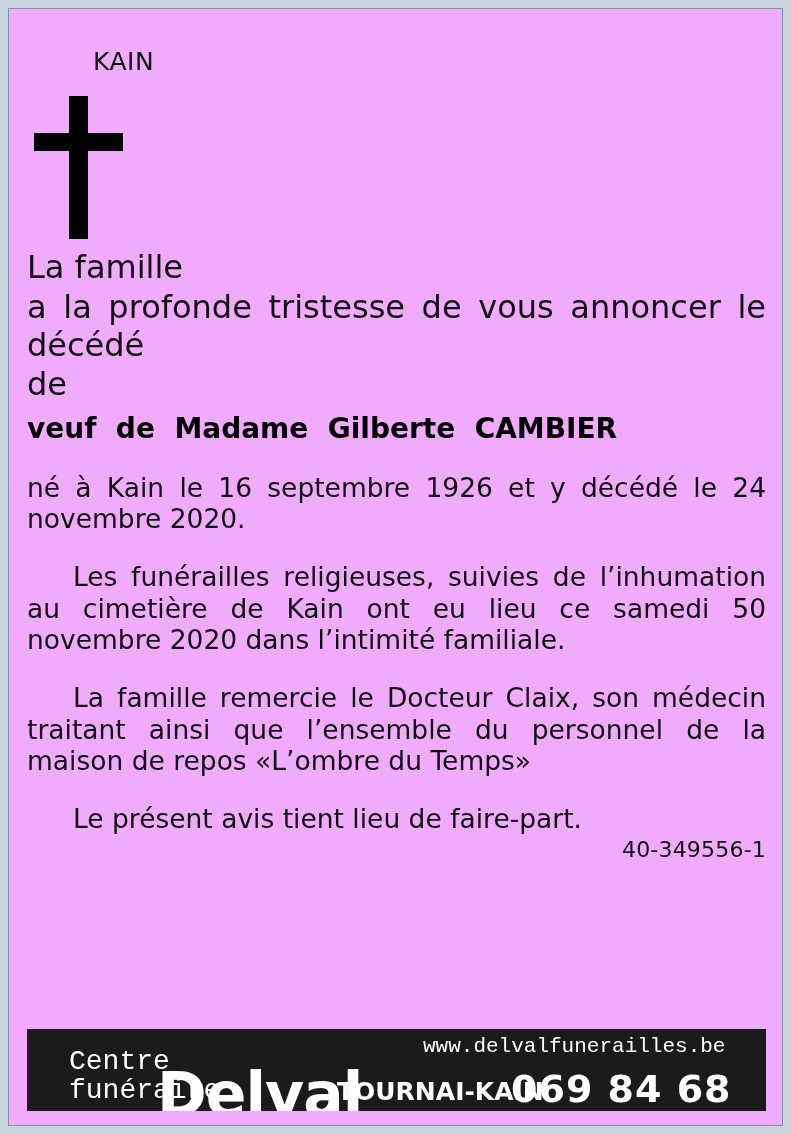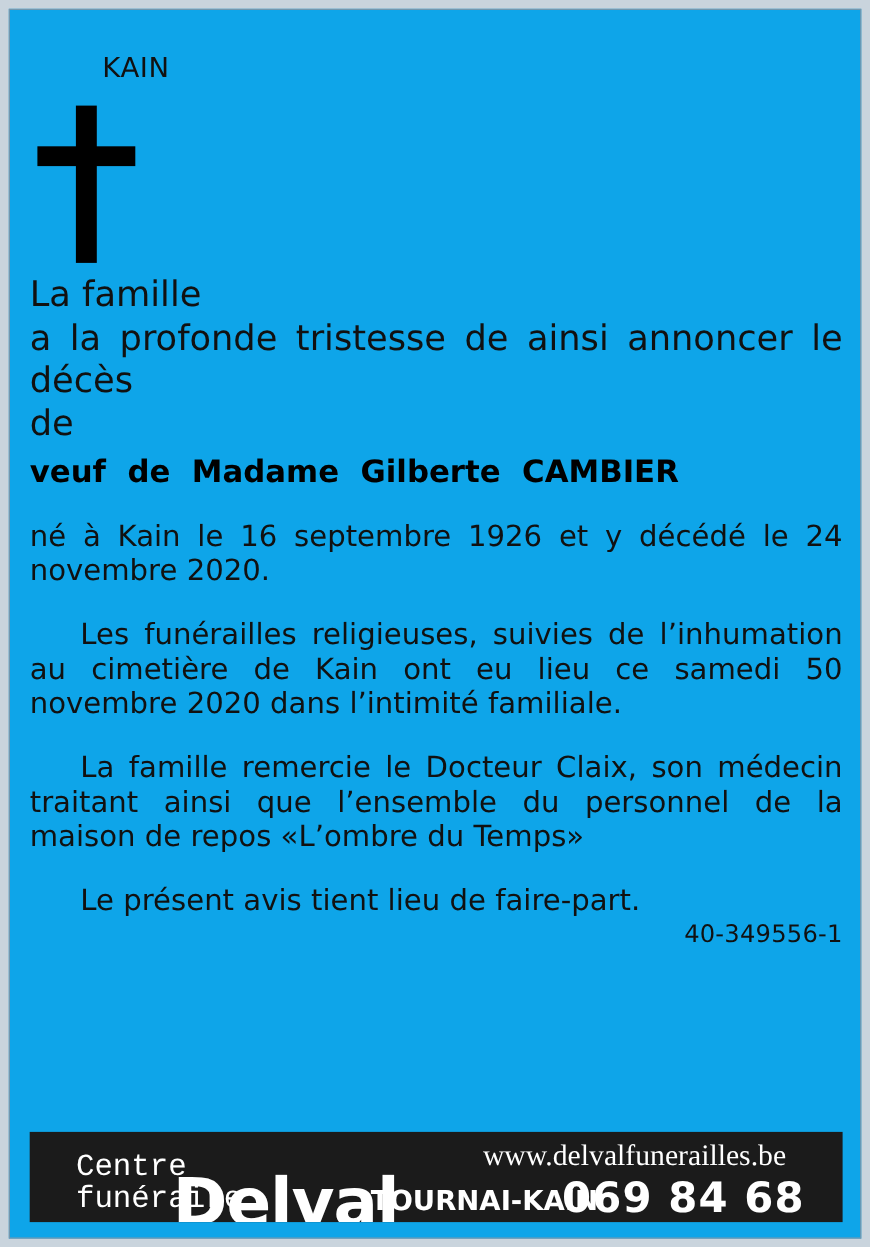--- a/index.html
+++ b/index.html
@@ -12,21 +12,21 @@
     background: #c9d4dd;
     font-family: "DejaVu Sans", sans-serif;
     overflow: hidden;
   }
   .page {
     position: absolute;
     left: 8px;
     top: 8px;
     width: 775px;
     height: 1118px;
-    background: #0ea5e9;
+    background: #f0abfc;
     border: 1px solid #7f96a8;
     box-sizing: border-box;
     overflow: hidden;
     padding-left: 28px;
   }
   .inner {
     position: absolute;
     left: 18px;
     top: 12px;
     width: 739px;
@@ -142,23 +142,22 @@
     font-size: 60px;
     font-weight: bold;
     font-family: "DejaVu Sans", sans-serif;
     letter-spacing: -1px;
     margin-top: 24px;
   }
   .banner .site {
     position: absolute;
     left: 396px;
     top: 6px;
-    font-size: 27px;
-    font-family: Liberation Serif, serif;
-    margin-left: 16px;
+    font-size: 21px;
+    font-family: Liberation Mono, monospace;
   }
   .banner .city {
     position: absolute;
     left: 310px;
     top: 48px;
     font-size: 25px;
     font-weight: bold;
     font-family: "DejaVu Sans", sans-serif;
   }
   .banner .phone {
@@ -181,21 +180,21 @@
 
     <div class="cross-wrap">
       <div class="cross">
         <div class="v"></div>
         <div class="h"></div>
       </div>
     </div>
 
     <div class="lead">
       <span class="l1">La famille</span>
-      <span class="l2">a la profonde tristesse de ainsi annoncer le décès</span>
+      <span class="l2">a la profonde tristesse de vous annoncer le décédé</span>
       <span class="l3">de</span>
     </div>
 
     <div class="spouse">veuf  de  Madame  Gilberte  CAMBIER</div>
 
     <div class="body-text">
       <p class="para">né à Kain le 16 septembre 1926 et y décédé le 24 novembre 2020.</p>
       <p class="para indent">Les funérailles religieuses, suivies de l’inhumation au cimetière de Kain ont eu lieu ce samedi 50 novembre 2020 dans l’intimité familiale.</p>
       <p class="para indent">La famille remercie le Docteur Claix, son médecin traitant ainsi que l’ensemble du personnel de la maison de repos «L’ombre du Temps»</p>
       <p class="para indent">Le présent avis tient lieu de faire-part.</p>

